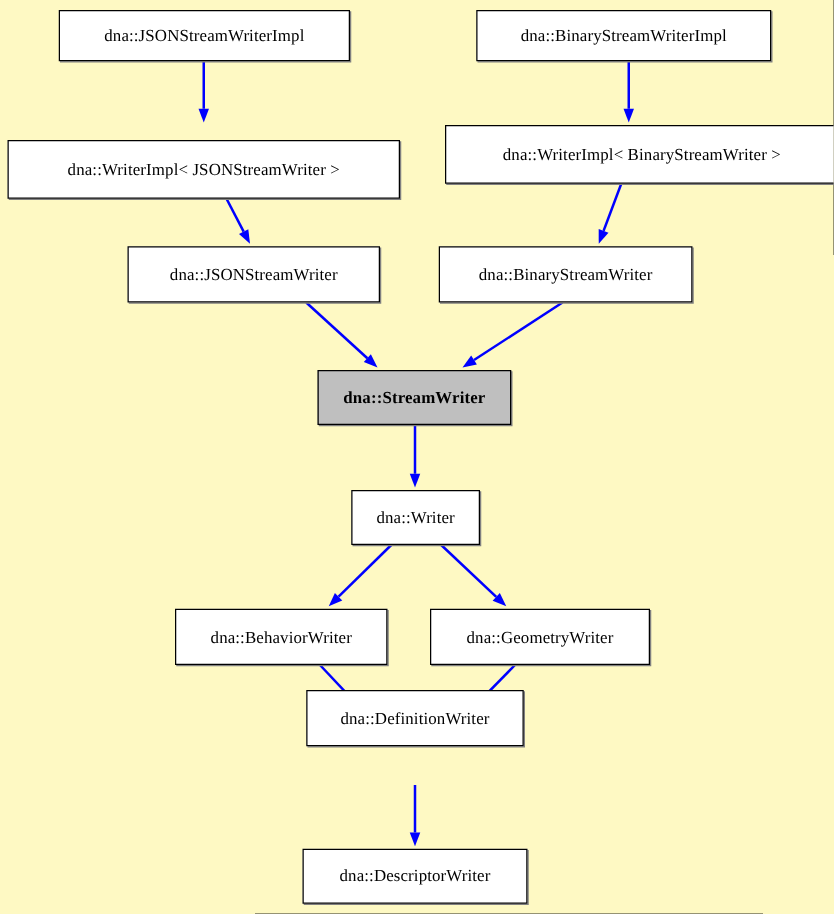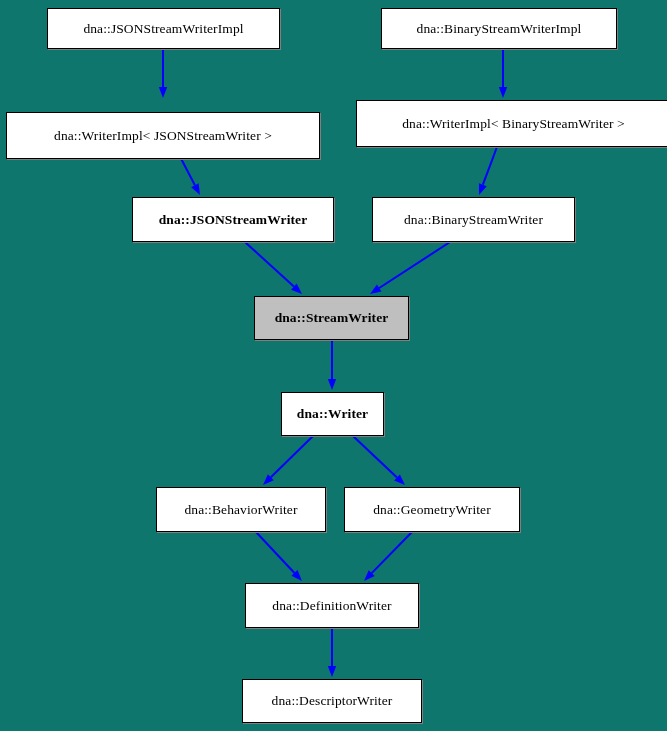--- a/index.html
+++ b/index.html
@@ -45,21 +45,21 @@
     background: #bfbfbf;
   }
   .node-label {
     display: block;
     padding: 0 4px;
   }
 </style>
 </head>
 <body style="background: rgb(0, 0, 0);">
 
-<div id="diagram" style="background: #0f766e;">
+<div id="diagram" style="background: #fef9c3;">
 
   <svg id="edge-layer" width="667" height="731" viewBox="0 0 667 731" xmlns="http://www.w3.org/2000/svg">
       <line x1="163" y1="49" x2="163" y2="87" stroke="#0000ff" stroke-width="2"></line>
       <polygon points="158.8,87 167.2,87 163,98" fill="#0000ff"></polygon>
       <line x1="503" y1="49" x2="503" y2="87" stroke="#0000ff" stroke-width="2"></line>
       <polygon points="498.8,87 507.2,87 503,98" fill="#0000ff"></polygon>
       <line x1="175" y1="147" x2="194.91872139279334" y2="185.24394507416324" stroke="#0000ff" stroke-width="2"></line>
       <polygon points="191.19368223929203,187.1840696332785 198.64376054629466,183.30382051504796 200,195" fill="#0000ff"></polygon>
       <line x1="497" y1="147" x2="482.8623578574723" y2="184.70037904674052" stroke="#0000ff" stroke-width="2"></line>
       <polygon points="478.9297753116823,183.2256605920693 486.79494040326233,186.17509750141176 479,195" fill="#0000ff"></polygon>
@@ -87,39 +87,39 @@
       </div>
       <div class="node" style="left: 381px; top: 8px; width: 236px; height: 41px; background: rgb(255, 255, 255); border-color: rgb(0, 0, 0); color: rgb(0, 0, 0);">
         <span class="node-label">dna::BinaryStreamWriterImpl</span>
       </div>
       <div class="node" style="left: 6px; top: 112px; width: 314px; height: 47px; background: rgb(255, 255, 255); border-color: rgb(0, 0, 0); color: rgb(0, 0, 0);">
         <span class="node-label">dna::WriterImpl&lt; JSONStreamWriter &gt;</span>
       </div>
       <div class="node" style="left: 356px; top: 100px; width: 315px; height: 47px; background: rgb(255, 255, 255); border-color: rgb(0, 0, 0); color: rgb(0, 0, 0);">
         <span class="node-label">dna::WriterImpl&lt; BinaryStreamWriter &gt;</span>
       </div>
-      <div class="node" style="left: 132px; top: 197px; width: 202px; height: 45px; background: rgb(255, 255, 255); border-color: rgb(0, 0, 0); color: rgb(0, 0, 0); font-weight: bold;">
+      <div class="node" style="left: 102px; top: 197px; width: 202px; height: 45px; background: rgb(255, 255, 255); border-color: rgb(0, 0, 0); color: rgb(0, 0, 0);">
         <span class="node-label">dna::JSONStreamWriter</span>
       </div>
-      <div class="node" style="left: 372px; top: 197px; width: 203px; height: 45px; background: rgb(255, 255, 255); border-color: rgb(0, 0, 0); color: rgb(0, 0, 0);">
+      <div class="node" style="left: 351px; top: 197px; width: 203px; height: 45px; background: rgb(255, 255, 255); border-color: rgb(0, 0, 0); color: rgb(0, 0, 0);">
         <span class="node-label">dna::BinaryStreamWriter</span>
       </div>
       <div class="node highlight" style="left: 254px; top: 296px; width: 155px; height: 44px; background: rgb(191, 191, 191); border-color: rgb(0, 0, 0); color: rgb(0, 0, 0); font-weight: bold;">
         <span class="node-label">dna::StreamWriter</span>
       </div>
-      <div class="node" style="left: 281px; top: 392px; width: 103px; height: 44px; background: rgb(255, 255, 255); border-color: rgb(0, 0, 0); color: rgb(0, 0, 0); font-weight: bold;">
+      <div class="node" style="left: 281px; top: 392px; width: 103px; height: 44px; background: rgb(255, 255, 255); border-color: rgb(0, 0, 0); color: rgb(0, 0, 0);">
         <span class="node-label">dna::Writer</span>
       </div>
-      <div class="node" style="left: 156px; top: 487px; width: 170px; height: 45px; background: rgb(255, 255, 255); border-color: rgb(0, 0, 0); color: rgb(0, 0, 0);">
+      <div class="node" style="left: 140px; top: 487px; width: 170px; height: 45px; background: rgb(255, 255, 255); border-color: rgb(0, 0, 0); color: rgb(0, 0, 0);">
         <span class="node-label">dna::BehaviorWriter</span>
       </div>
       <div class="node" style="left: 344px; top: 487px; width: 176px; height: 45px; background: rgb(255, 255, 255); border-color: rgb(0, 0, 0); color: rgb(0, 0, 0); font-family: Liberation Serif, serif;">
         <span class="node-label">dna::GeometryWriter</span>
       </div>
-      <div class="node" style="left: 245px; top: 583px; width: 174px; height: 45px; background: rgb(255, 255, 255); border-color: rgb(0, 0, 0); color: rgb(0, 0, 0); text-align: center;">
+      <div class="node" style="left: 245px; top: 552px; width: 174px; height: 45px; background: rgb(255, 255, 255); border-color: rgb(0, 0, 0); color: rgb(0, 0, 0); text-align: center;">
         <span class="node-label">dna::DefinitionWriter</span>
       </div>
       <div class="node" style="left: 242px; top: 679px; width: 180px; height: 44px; background: rgb(255, 255, 255); border-color: rgb(0, 0, 0); color: rgb(0, 0, 0); justify-content: center;">
         <span class="node-label">dna::DescriptorWriter</span>
       </div>
     </div>
 
 </div>
 
 </body></html>

